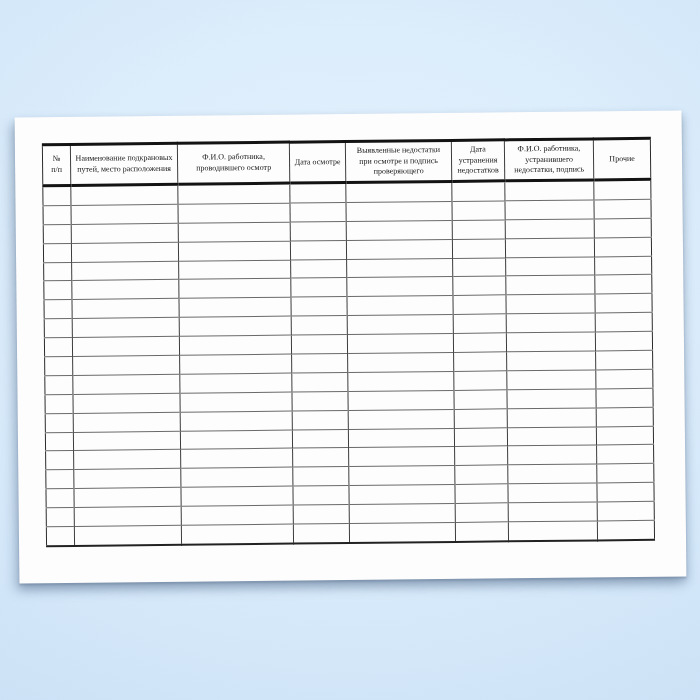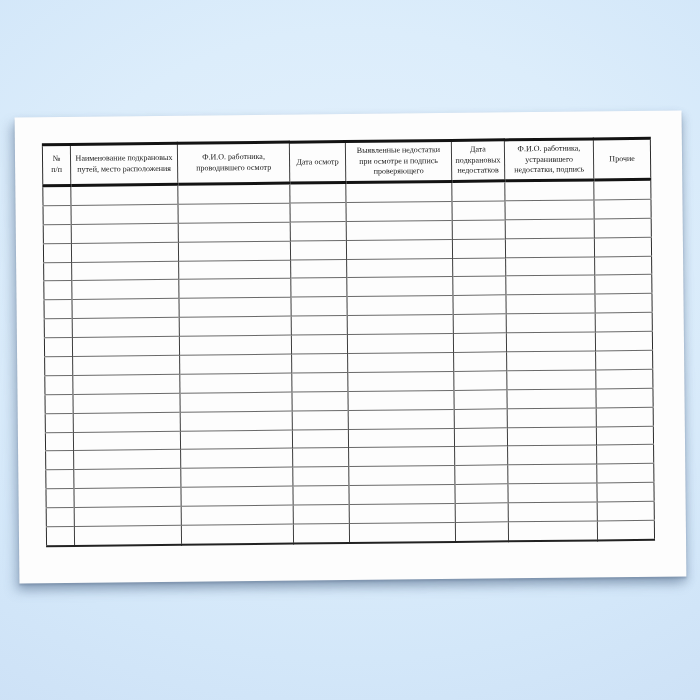--- a/index.html
+++ b/index.html
@@ -94,26 +94,26 @@
           <col class="c8">
       </colgroup>
       <thead>
         <tr>
             <th>№
 п/п</th>
             <th>Наименование подкрановых
 путей, место расположения</th>
             <th>Ф.И.О. работника,
 проводившего осмотр</th>
-            <th>Дата осмотр</th>
+            <th>Дата осмотре</th>
             <th>Выявленные недостатки
 при осмотре и подпись
 проверяющего</th>
             <th>Дата
-подкрановых
+устранения
 недостатков</th>
             <th>Ф.И.О. работника,
 устранившего
 недостатки, подпись</th>
             <th>Прочие</th>
           </tr>
       </thead>
       <tbody>
           <tr>
             <td></td>

